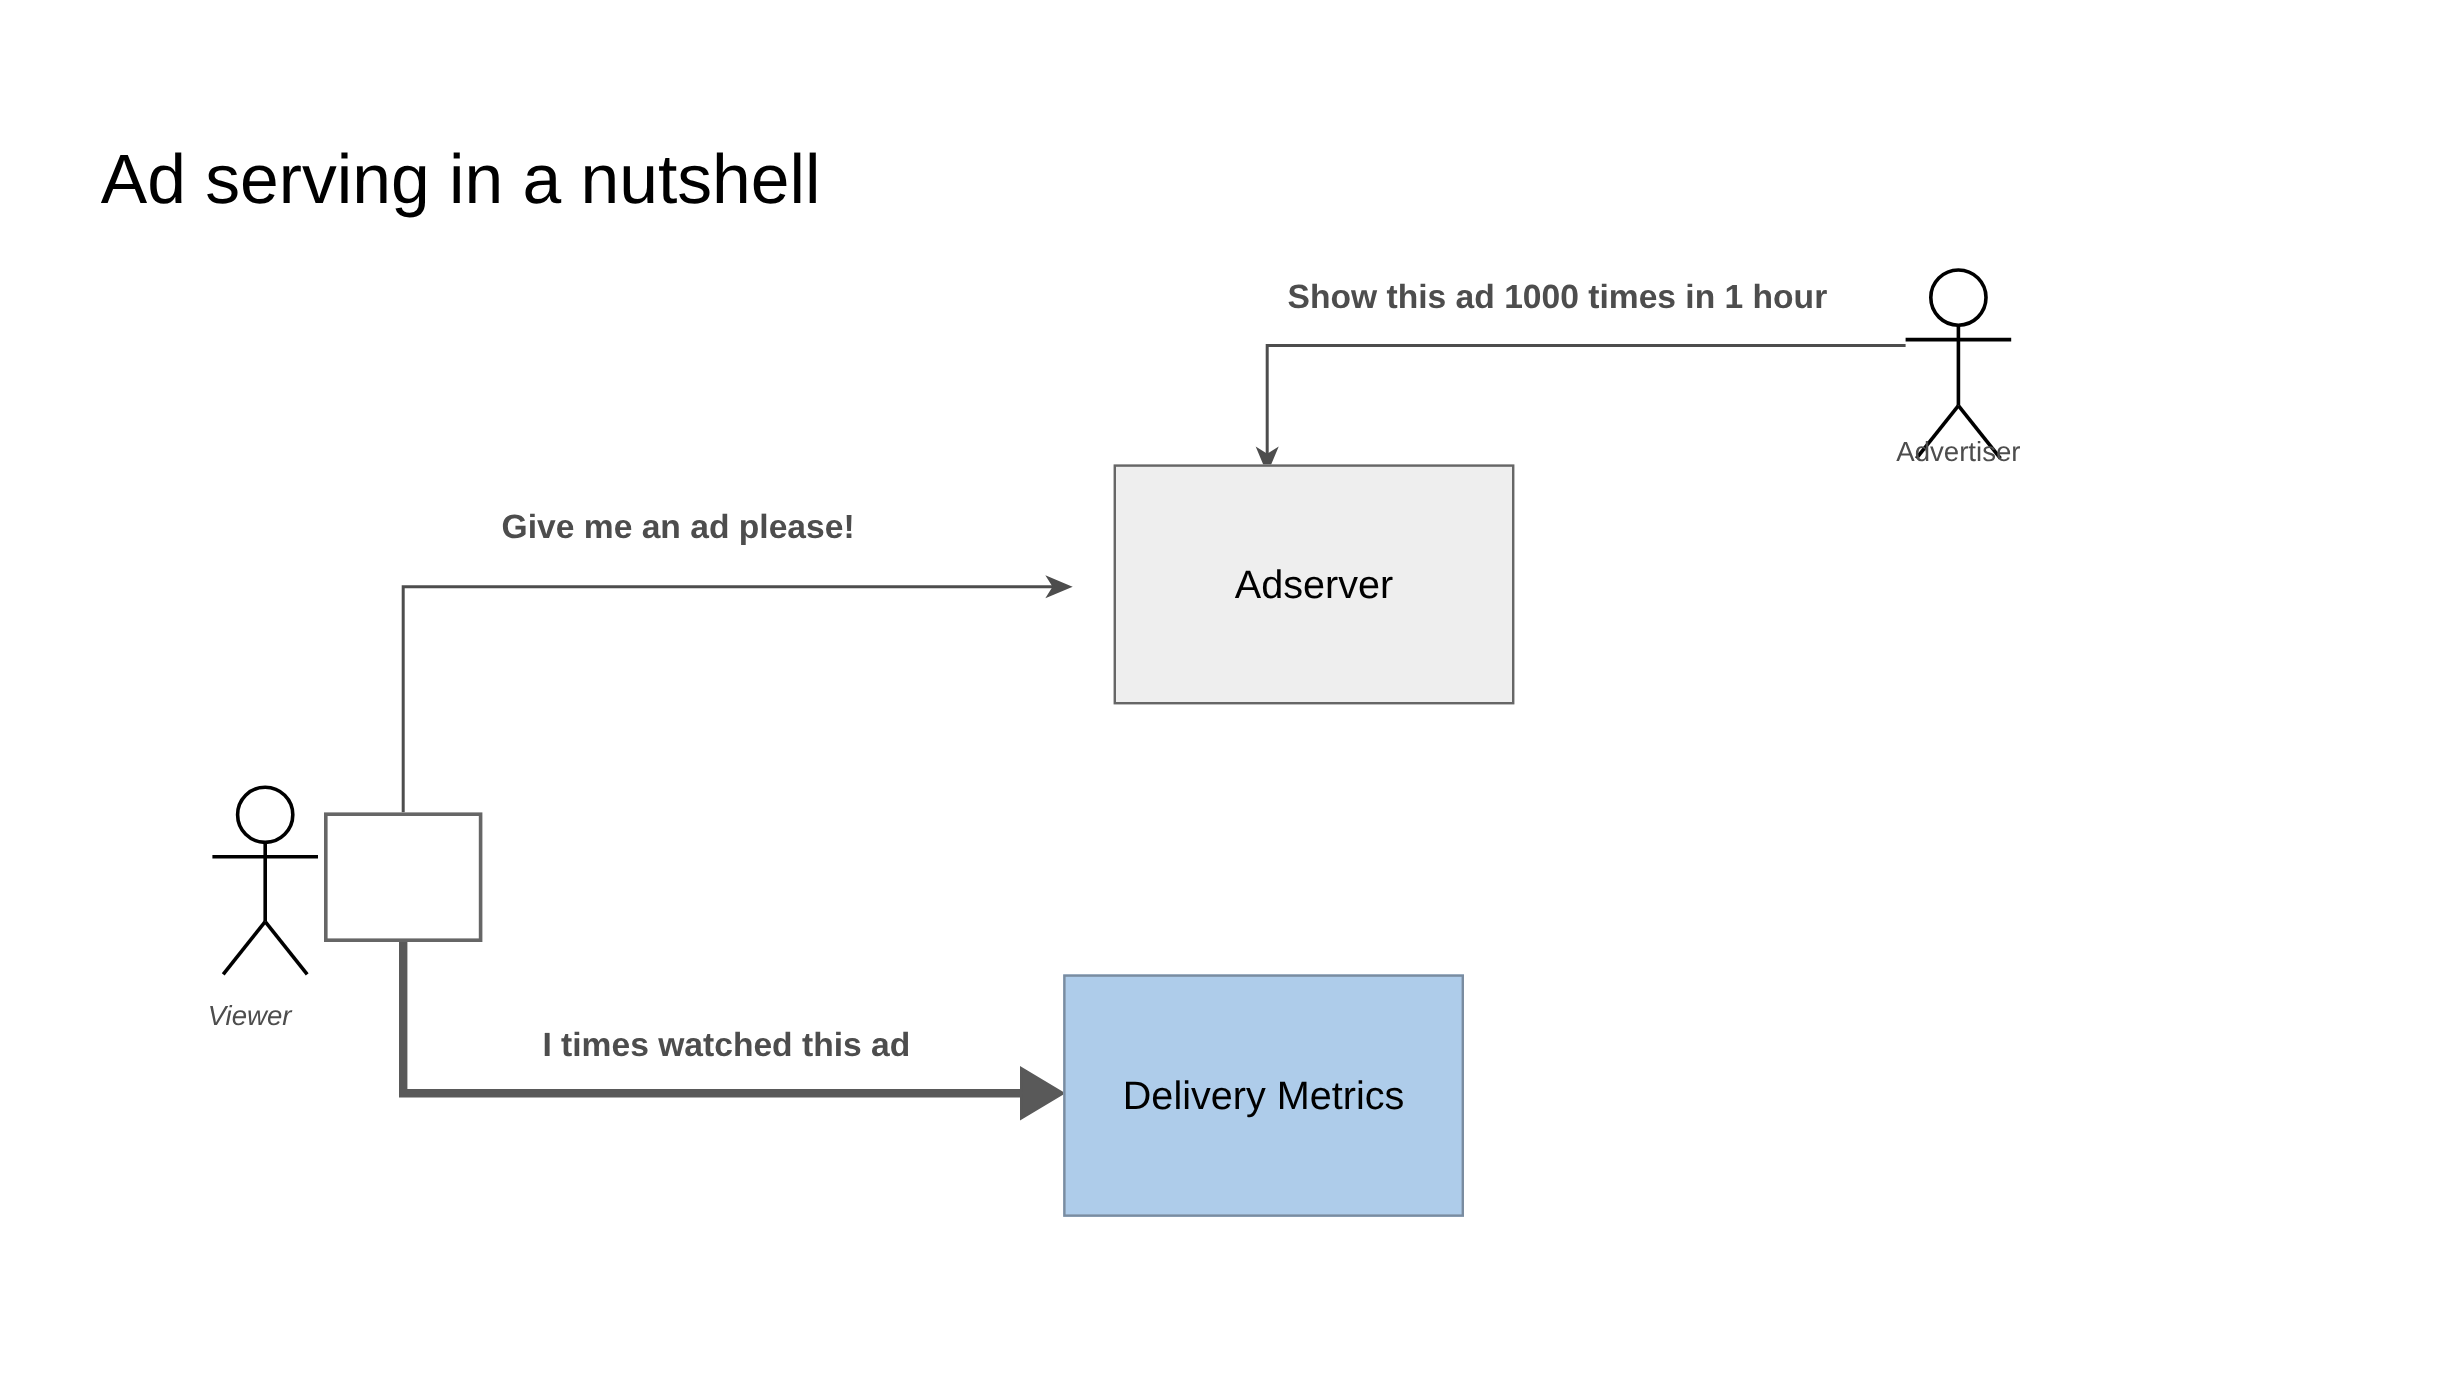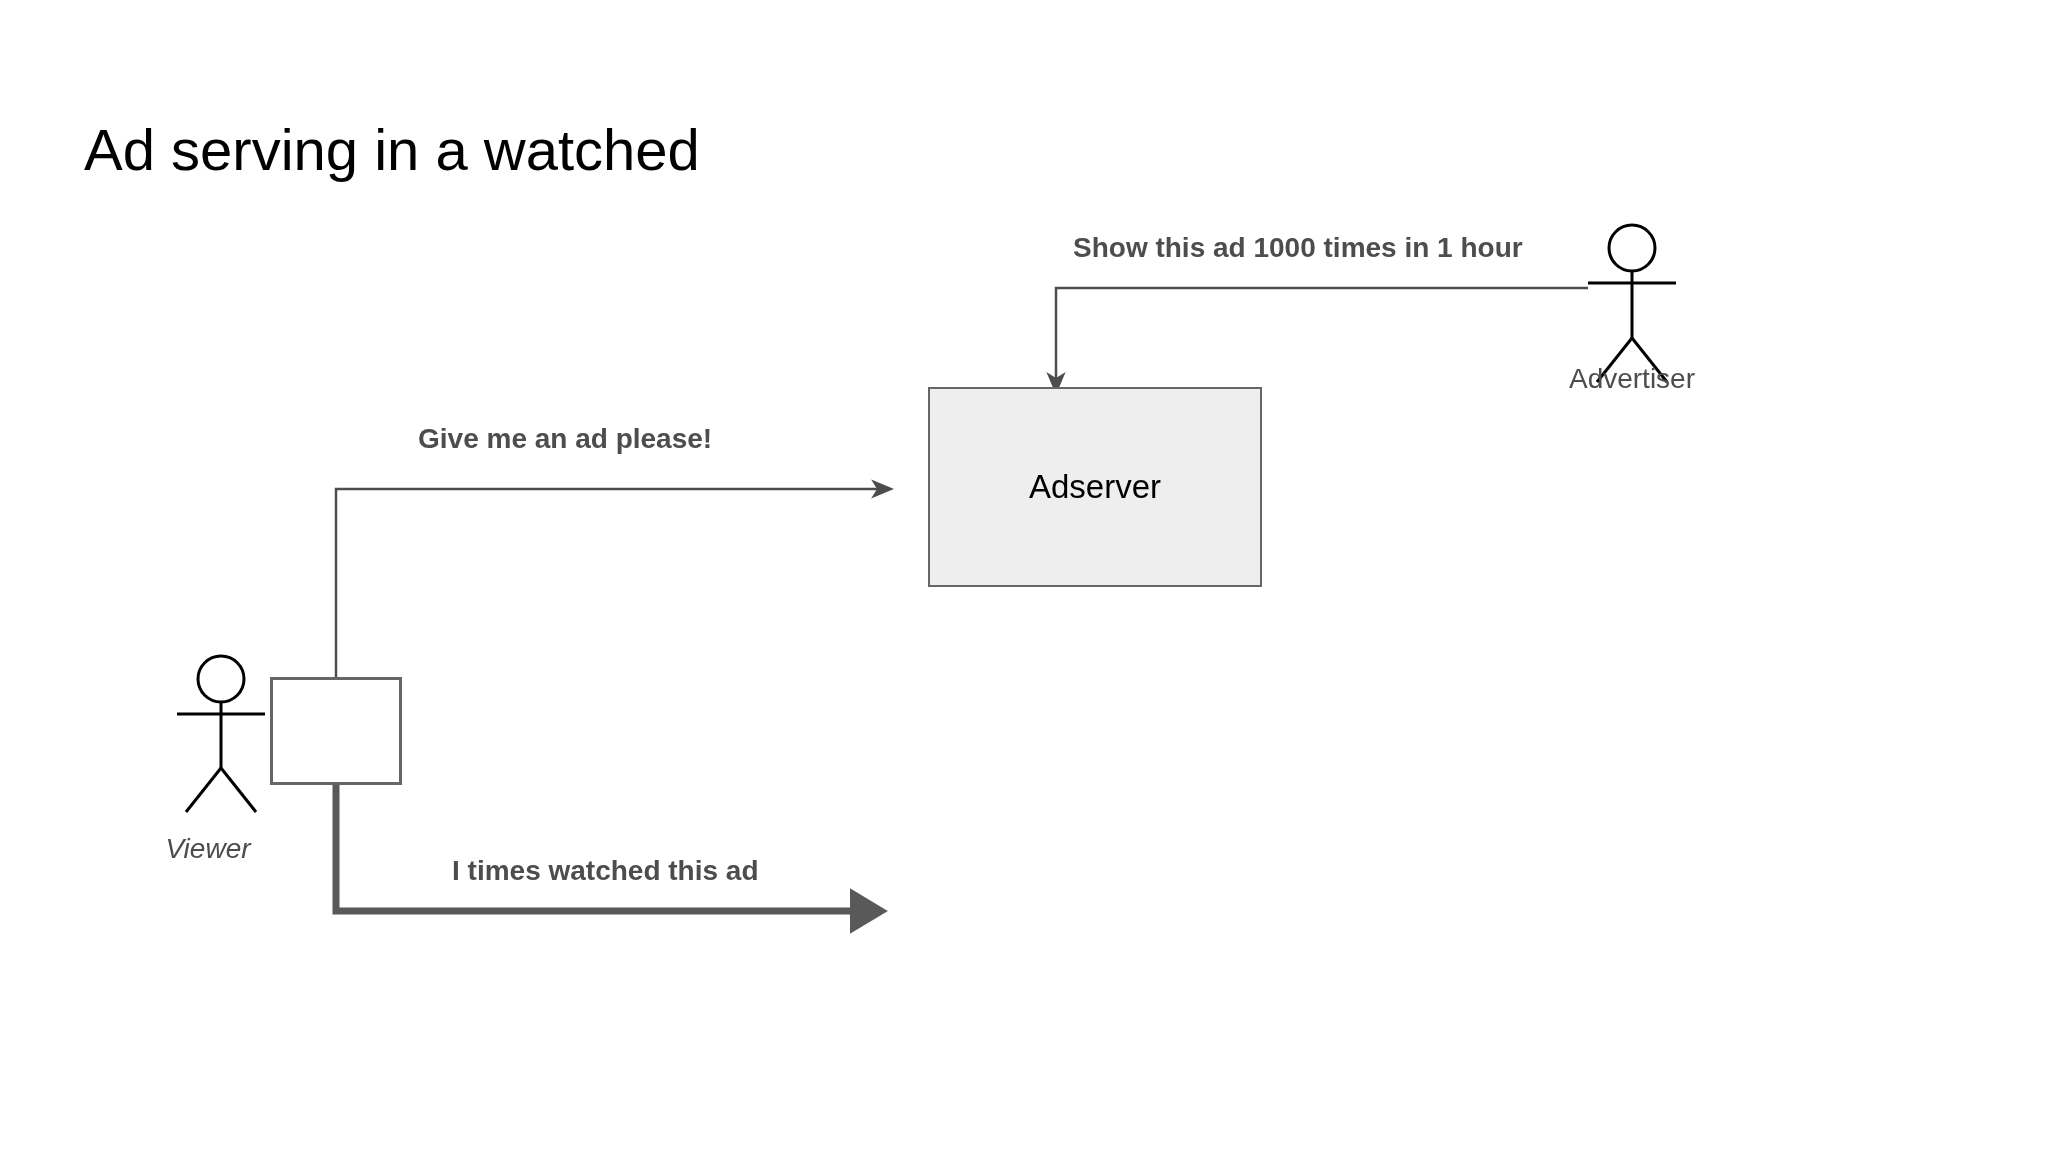--- a/index.html
+++ b/index.html
@@ -46,21 +46,21 @@
     position: absolute;
     color: #4d4d4d;
     font-size: 28px;
     font-family: "Liberation Sans", sans-serif;
     white-space: nowrap;
     font-weight: bold;
   }
   .actor-label {
     position: absolute;
     color: #4d4d4d;
-    font-size: 28px;
+    font-size: 23px;
     font-family: "Liberation Sans", sans-serif;
     white-space: nowrap;
     text-align: center;
   }
   .box {
     position: absolute;
     box-sizing: border-box;
     display: flex;
     align-items: center;
     justify-content: center;
@@ -88,21 +88,21 @@
     height: 108px;
     background: #ffffff;
     border: 3px solid #666666;
   }
 </style>
 </head>
 <body>
 
 <div id="canvas">
 
-  <div class="page-title">Ad serving in a watched</div>
+  <div class="page-title">Ad serving in a nutshell</div>
 
   <svg id="diagram-svg" viewBox="0 0 2048 1152" xmlns="http://www.w3.org/2000/svg">
 
     <g>
       <circle cx="1632" cy="248" r="23" fill="none" stroke="#000000" stroke-width="3"></circle>
       <line x1="1632" y1="271" x2="1632" y2="338" stroke="#000000" stroke-width="3"></line>
       <line x1="1588" y1="283" x2="1676" y2="283" stroke="#000000" stroke-width="3"></line>
       <line x1="1632" y1="338" x2="1597" y2="382" stroke="#000000" stroke-width="3"></line>
       <line x1="1632" y1="338" x2="1667" y2="382" stroke="#000000" stroke-width="3"></line>
     </g>
@@ -132,20 +132,23 @@
 
     <g>
       <path d="M 313 705 L 313 758 L 362 731 Z" fill="#76a95e" stroke="#4d4d4d" stroke-width="3" stroke-linejoin="miter"></path>
     </g>
   </svg>
 
   <div class="box" id="adserver-box">
     <span class="node-label" style="position:static;">Adserver</span>
   </div>
 
+  <div class="box" id="metrics-box">
+    <span class="node-label" style="position:static;">Delivery Metrics</span>
+  </div>
 
   <div class="box" id="player-box"></div>
 
   <div class="edge-label" style="left:1073px; top:232px;">Show this ad 1000 times in 1 hour</div>
 
   <div class="edge-label" style="left:418px; top:423px;">Give me an ad please!</div>
 
   <div class="edge-label" style="left:452px; top:855px;">I times watched this ad</div>
 
   <div class="actor-label" style="left:1562px; top:363px; width:140px;">Advertiser</div>

